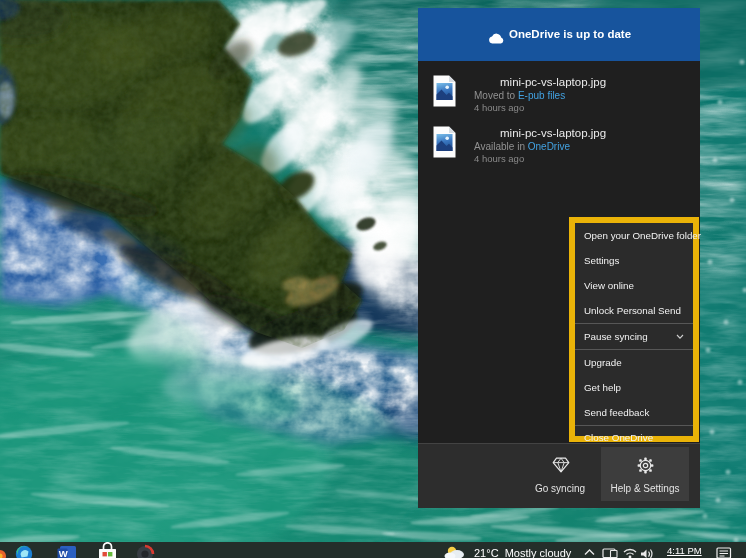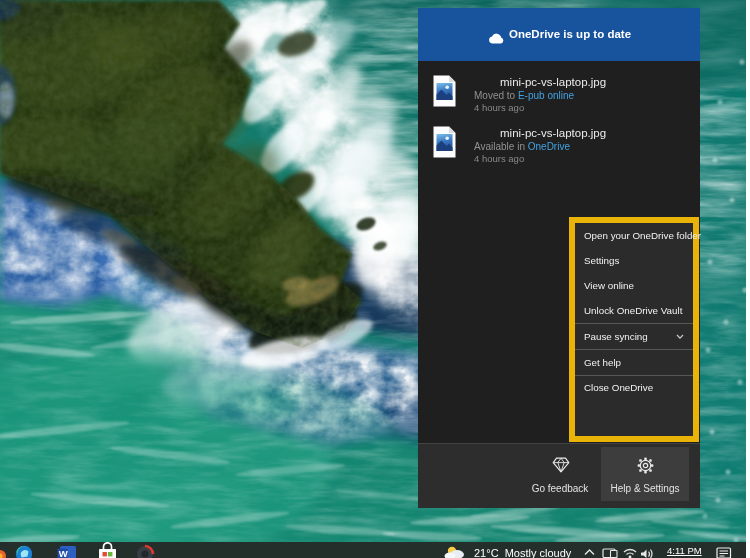--- a/index.html
+++ b/index.html
@@ -220,42 +220,42 @@
     </div>
     <div class="entry" style="top:67px">
       <svg class="ficon" width="23" height="32" viewBox="0 0 23 32">
         <path d="M0.5 0.5 H16 L22.5 7 V31.5 H0.5 Z" fill="#fdfdfd"></path>
         <path d="M16 0.5 L22.5 7 H16 Z" fill="#d8dde2"></path>
         <rect x="3.5" y="8" width="16" height="17" fill="url(#thumbg)"></rect>
         <circle cx="14.2" cy="12.2" r="1.8" fill="#e8f4fc"></circle>
         <path d="M3.5 25 L3.5 19.5 L8.5 14.5 L13.5 20 L16 17.8 L19.5 21.5 L19.5 25 Z" fill="#1c3f7e"></path>
       </svg>
       <div class="etitle">mini-pc-vs-laptop.jpg</div>
-      <div class="esub">Moved to <span class="lnk">E-pub online</span></div>
+      <div class="esub">Moved to <span class="lnk">E-pub files</span></div>
       <div class="etime">4 hours ago</div>
     </div>
     <div class="entry" style="top:118px">
       <svg class="ficon" width="23" height="32" viewBox="0 0 23 32">
         <path d="M0.5 0.5 H16 L22.5 7 V31.5 H0.5 Z" fill="#fdfdfd"></path>
         <path d="M16 0.5 L22.5 7 H16 Z" fill="#d8dde2"></path>
         <rect x="3.5" y="8" width="16" height="17" fill="url(#thumbg)"></rect>
         <circle cx="14.2" cy="12.2" r="1.8" fill="#e8f4fc"></circle>
         <path d="M3.5 25 L3.5 19.5 L8.5 14.5 L13.5 20 L16 17.8 L19.5 21.5 L19.5 25 Z" fill="#1c3f7e"></path>
       </svg>
       <div class="etitle">mini-pc-vs-laptop.jpg</div>
       <div class="esub">Available in <span class="lnk">OneDrive</span></div>
       <div class="etime">4 hours ago</div>
     </div>
     <div id="ffoot">
       <div class="fbtn" id="fb2" style="left:98px">
         <svg width="18" height="16" viewBox="0 0 18 16">
           <path d="M4.5 1.2 H13.5 L16.8 5.6 L9 14.8 L1.2 5.6 Z" fill="none" stroke="#e8e8e8" stroke-width="1.2" stroke-linejoin="round"></path>
           <path d="M1.2 5.6 H16.8 M9 1.2 L5.8 5.6 L9 14.8 L12.2 5.6 Z" fill="none" stroke="#e8e8e8" stroke-width="0.9" stroke-linejoin="round"></path>
         </svg>
-        <div class="lbl">Go feedback</div>
+        <div class="lbl">Go syncing</div>
       </div>
       <div id="fb3h"></div>
       <div class="fbtn" id="fb3" style="left:183px">
         <svg width="17" height="17" viewBox="0 0 17 17">
           <g fill="none" stroke="#e8e8e8" stroke-width="1.2">
             <circle cx="8.5" cy="8.5" r="5.2"></circle>
             <circle cx="8.5" cy="8.5" r="2.2"></circle>
           </g>
           <g fill="#e8e8e8">
             <rect x="7.2" y="0.6" width="2.6" height="2.6" rx="0.9"></rect>
@@ -270,29 +270,31 @@
         </svg>
         <div class="lbl">Help &amp; Settings</div>
       </div>
     </div>
   </div>
 
   <div id="menu">
     <div class="mi">Open your OneDrive folder</div>
     <div class="mi">Settings</div>
     <div class="mi">View online</div>
-    <div class="mi">Unlock OneDrive Vault</div>
+    <div class="mi">Unlock Personal Send</div>
     <div class="msep"></div>
     <div class="mi" style="line-height:25px">Pause syncing
       <svg class="chev" style="top:10px" width="8" height="6" viewBox="0 0 8 6">
           <path d="M1 1 L4 4.2 L7 1" fill="none" stroke="#cfcfcf" stroke-width="1.1"></path>
         </svg>
     </div>
     <div class="msep"></div>
+    <div class="mi">Upgrade</div>
     <div class="mi">Get help</div>
+    <div class="mi">Send feedback</div>
     <div class="msep"></div>
     <div class="mi" style="line-height:23px">Close OneDrive</div>
   </div>
 
   <div id="taskbar">
     <svg width="750" height="16" viewBox="0 0 750 16" style="position:absolute;left:0;top:0">
 
       <circle cx="0" cy="14" r="6" fill="#e8632a"></circle>
       <circle cx="0" cy="14" r="2.6" fill="#f7b32b"></circle>
 

